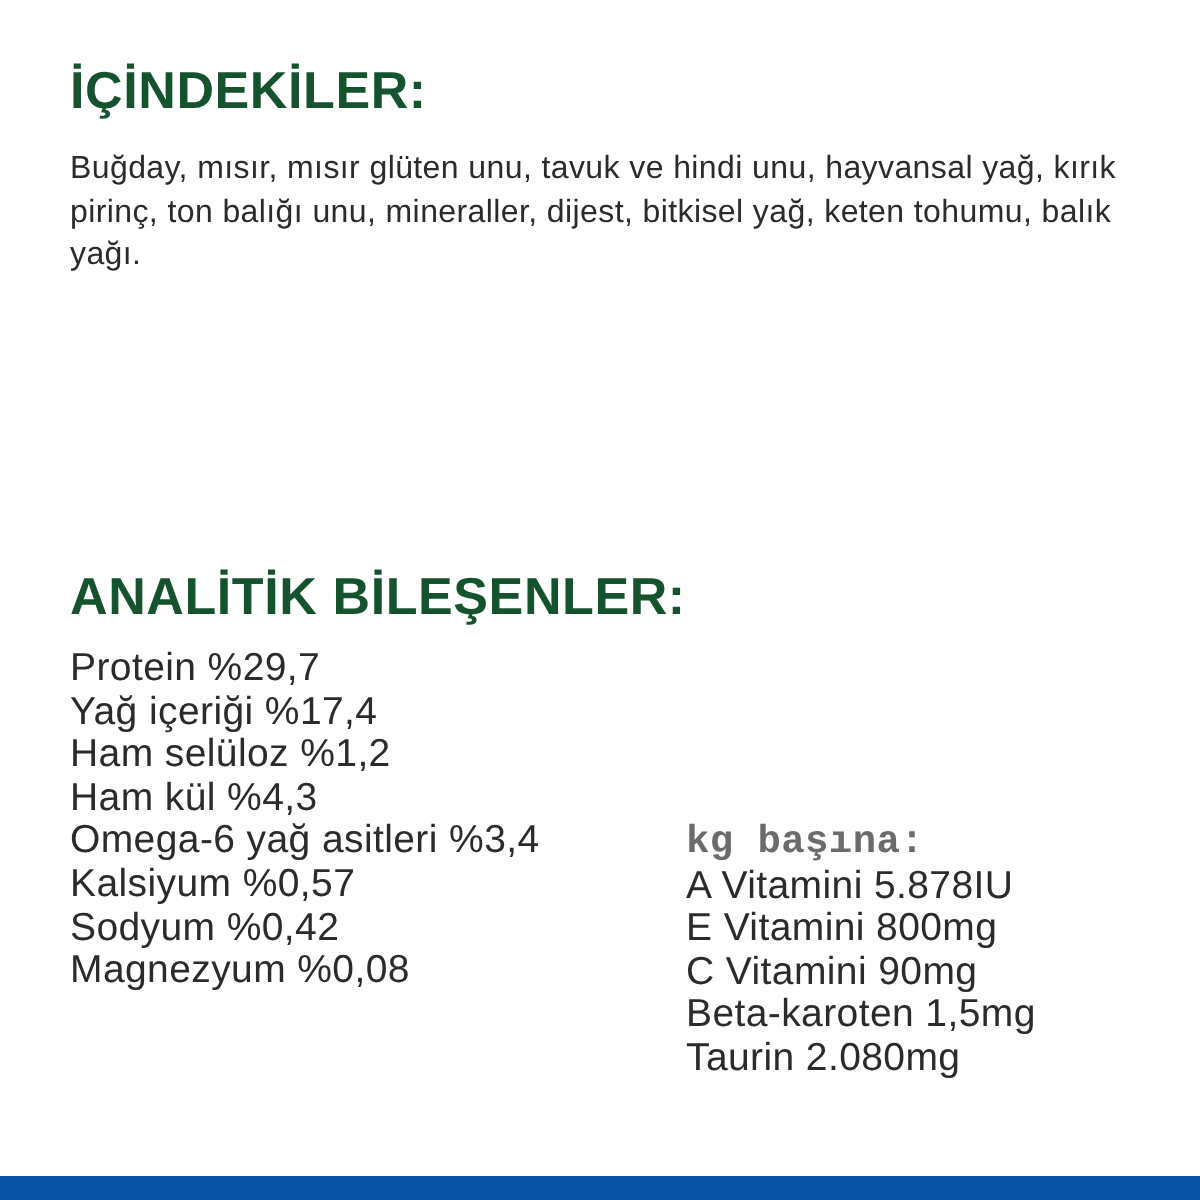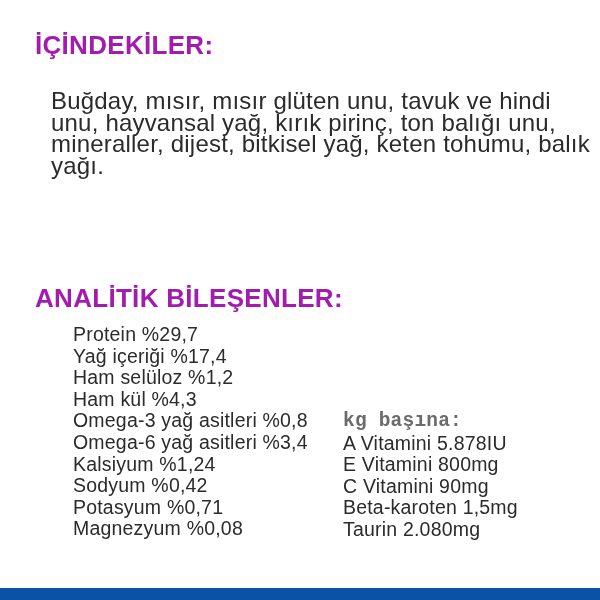--- a/index.html
+++ b/index.html
@@ -3,59 +3,57 @@
   <meta charset="utf-8">
   <style>
     html, body { margin:0; padding:0; }
     body {
       width:600px; height:600px; background:#ffffff; position:relative; overflow:hidden;
       font-family: "Liberation Sans", "DejaVu Sans", sans-serif; color:#2b2b2b;
     }
     .heading {
       position:absolute; left:35px; margin:0;
       font-weight:bold; font-size:26px; letter-spacing:0.3px;
-      color:#a21caf;
+      color:#14532d;
     }
     #h1 { top:30px; }
     #h2 { top:283px; }
     .ingredients {
       position:absolute; left:35px; top:74px; width:540px;
-      font-size:24px; line-height:21.5px; color:#2b2b2b; margin:16px;
+      font-size:16px; line-height:21.5px; color:#2b2b2b; margin:0;
       letter-spacing:0.2px;
     }
     .list {
       position:absolute; margin:0; padding:0; list-style:none;
       font-size:19.5px; line-height:21.6px; color:#2b2b2b; letter-spacing:0.2px;
     }
-    #list-left { left:35px; top:324px;margin-left:38px; }
+    #list-left { left:35px; top:324px; }
     #list-right { left:343px; top:411px; }
     .list li { white-space:nowrap; }
     .sub-heading { font-weight:bold; color:#6b6b6b;font-family:Liberation Mono, monospace; }
     .footer-bar {
       position:absolute; left:0; top:588px; width:600px; height:12px; background:#0a52a5;
     }
   </style>
 </head>
 <body>
 
 <h1 class="heading" id="h1">İÇİNDEKİLER:</h1>
 <p class="ingredients">Buğday, mısır, mısır glüten unu, tavuk ve hindi unu, hayvansal yağ, kırık pirinç, ton balığı unu, mineraller, dijest, bitkisel yağ, keten tohumu, balık yağı.</p>
 
 <h2 class="heading" id="h2">ANALİTİK BİLEŞENLER:</h2>
 
 <ul class="list" id="list-left">
   <li>Protein %29,7</li>
   <li>Yağ içeriği %17,4</li>
   <li>Ham selüloz %1,2</li>
   <li>Ham kül %4,3</li>
-  <li>Omega-3 yağ asitleri %0,8</li>
   <li>Omega-6 yağ asitleri %3,4</li>
-  <li>Kalsiyum %1,24</li>
+  <li>Kalsiyum %0,57</li>
   <li>Sodyum %0,42</li>
-  <li>Potasyum %0,71</li>
   <li>Magnezyum %0,08</li>
 </ul>
 
 <ul class="list" id="list-right">
   <li class="sub-heading">kg başına:</li>
   <li>A Vitamini 5.878IU</li>
   <li>E Vitamini 800mg</li>
   <li>C Vitamini 90mg</li>
   <li>Beta-karoten 1,5mg</li>
   <li>Taurin 2.080mg</li>

